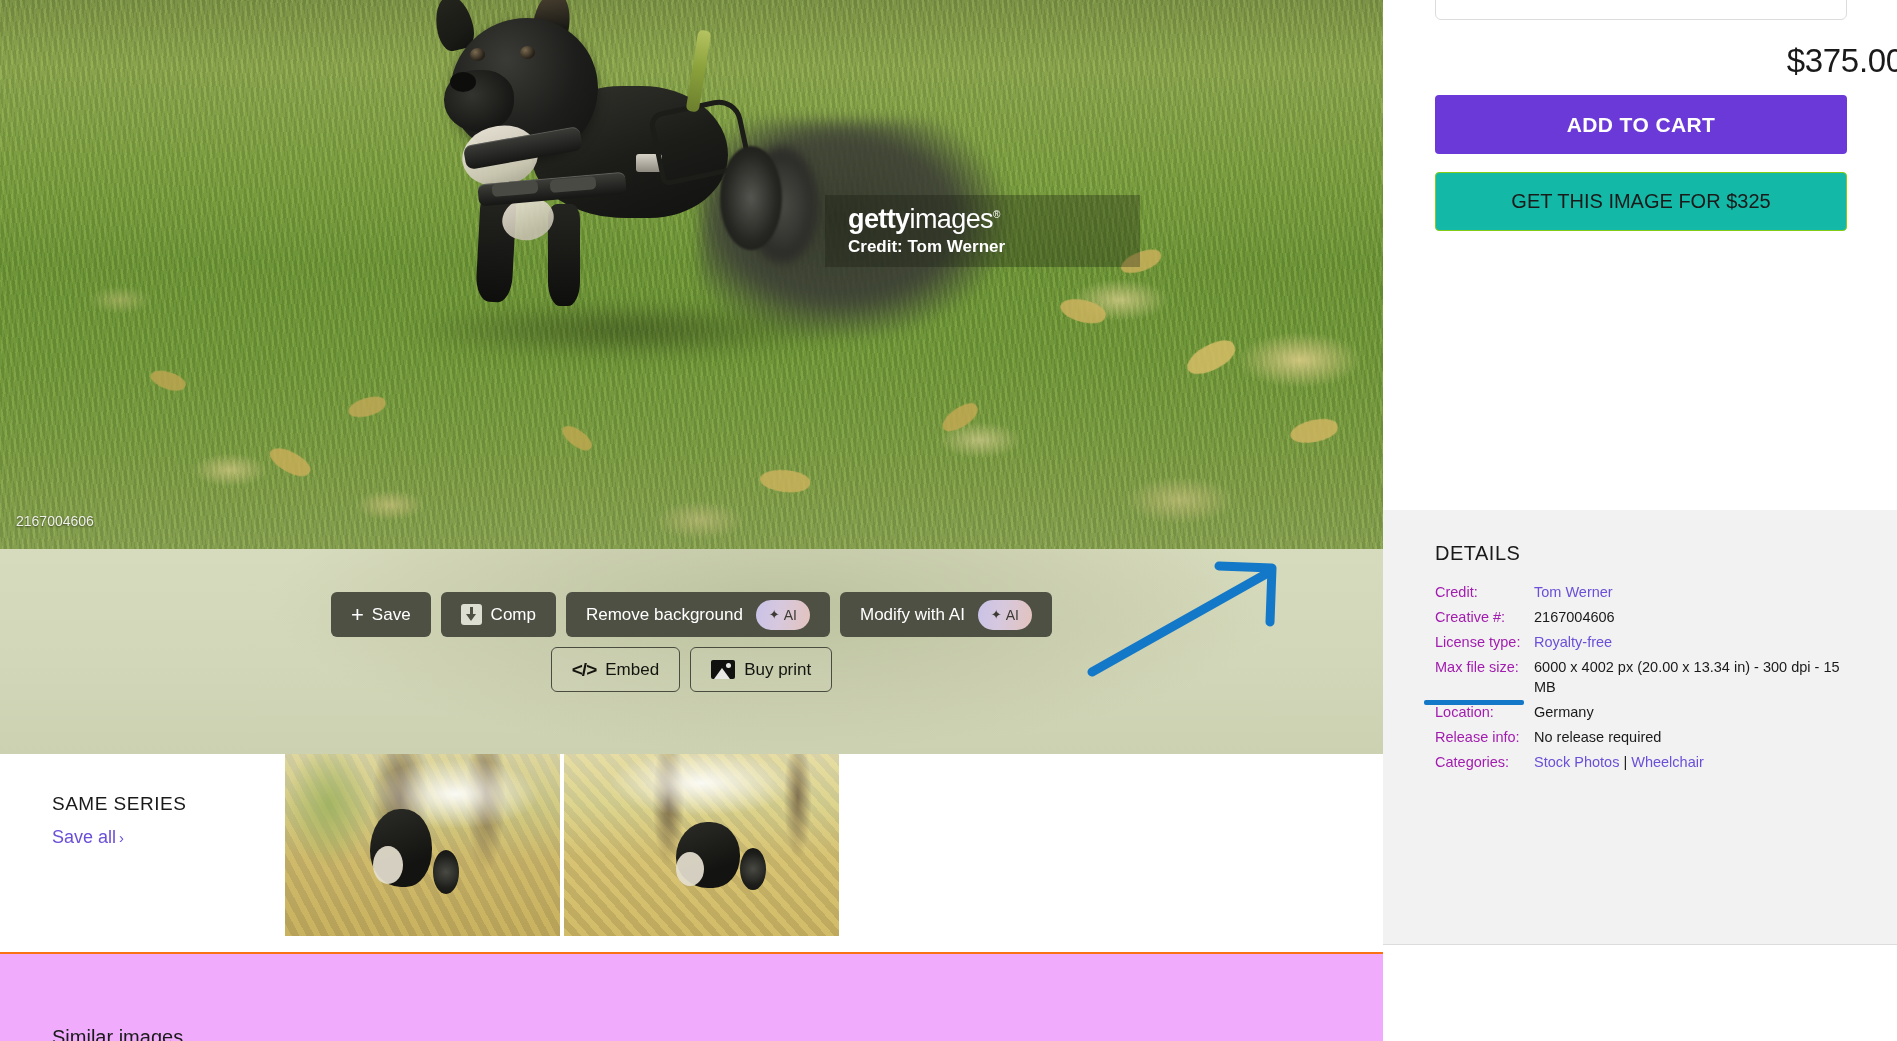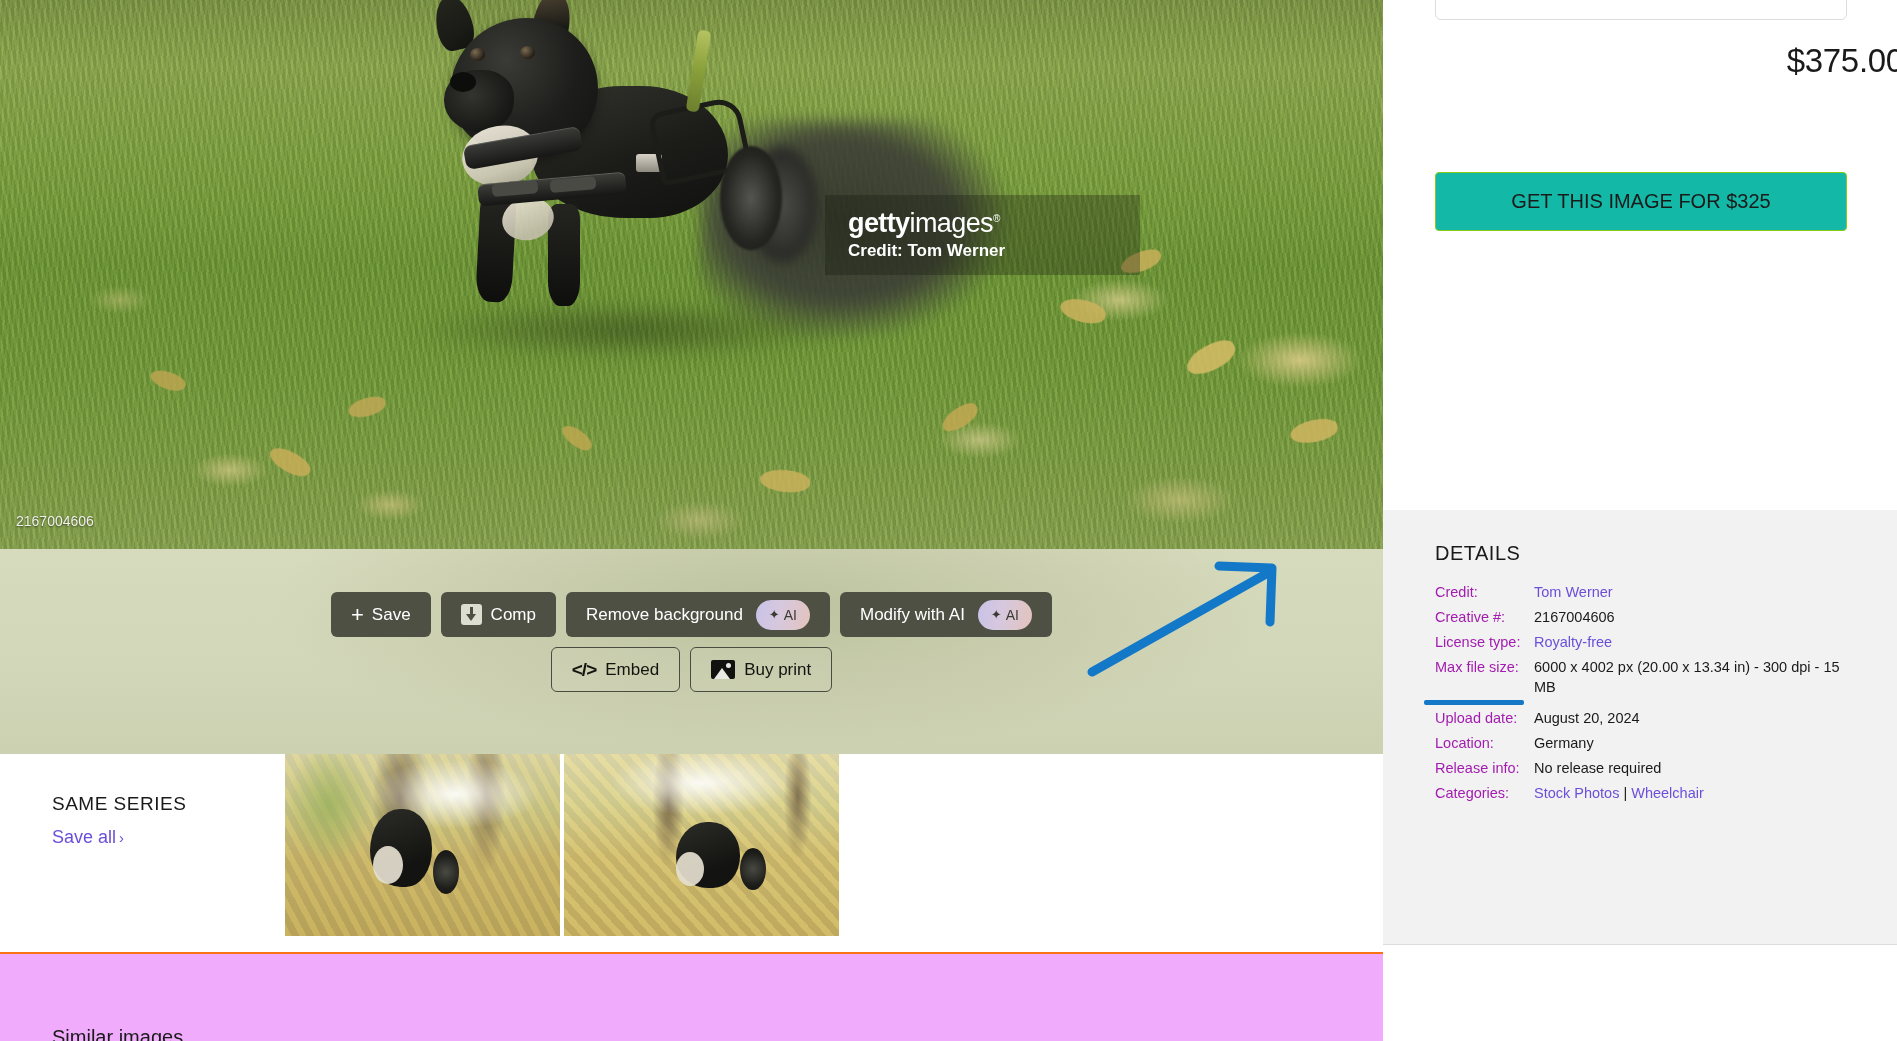--- a/index.html
+++ b/index.html
@@ -237,21 +237,21 @@
     position: absolute;
     border-radius: 60% 40% 55% 45%;
     opacity: .85;
     filter: blur(.4px);
   }
 
   
   .watermark {
     position: absolute;
     left: 825px; top: 195px;
-    width: 315px; height: 80px;
+    width: 315px; height: 72px;
     background: rgba(20,22,12,.30);
     display: flex;
     flex-direction: column;
     justify-content: center;
     padding-left: 23px;
   }
   .wm-logo {
     font-size: 27px;
     line-height: 1.05;
     color: #ffffff;
@@ -708,20 +708,21 @@
     </div>
   </div>
 
   <div class="right-col">
     <div class="partial-box"></div>
 
     <div class="price-row">
       <span class="price-amt">$375.00</span><span class="price-cur">USD</span>
     </div>
 
+    <button class="cta-primary">ADD TO CART</button>
     <button class="cta-secondary">GET THIS IMAGE FOR $325</button>
 
     <div class="details-panel">
       <div class="details-title">DETAILS</div>
       <table class="details-table">
         <tbody>
           <tr>
             <td class="k">Credit:</td>
             <td class="v"><span class="lnk">Tom Werner</span></td>
           </tr>
@@ -731,24 +732,20 @@
           </tr>
           <tr>
             <td class="k">License type:</td>
             <td class="v"><span class="lnk">Royalty-free</span></td>
           </tr>
           <tr>
             <td class="k">Max file size:</td>
             <td class="v">6000 x 4002 px (20.00 x 13.34 in) - 300 dpi - 15 MB</td>
           </tr>
           <tr>
-            <td class="k" style="padding-top:6px;">Upload date:</td>
-            <td class="v" style="padding-top:6px;">August 20, 2024</td>
-          </tr>
-          <tr>
             <td class="k">Location:</td>
             <td class="v">Germany</td>
           </tr>
           <tr>
             <td class="k">Release info:</td>
             <td class="v">No release required</td>
           </tr>
           <tr>
             <td class="k">Categories:</td>
             <td class="v"><span class="lnk">Stock Photos</span><span class="sep">|</span><span class="lnk">Wheelchair</span></td>

